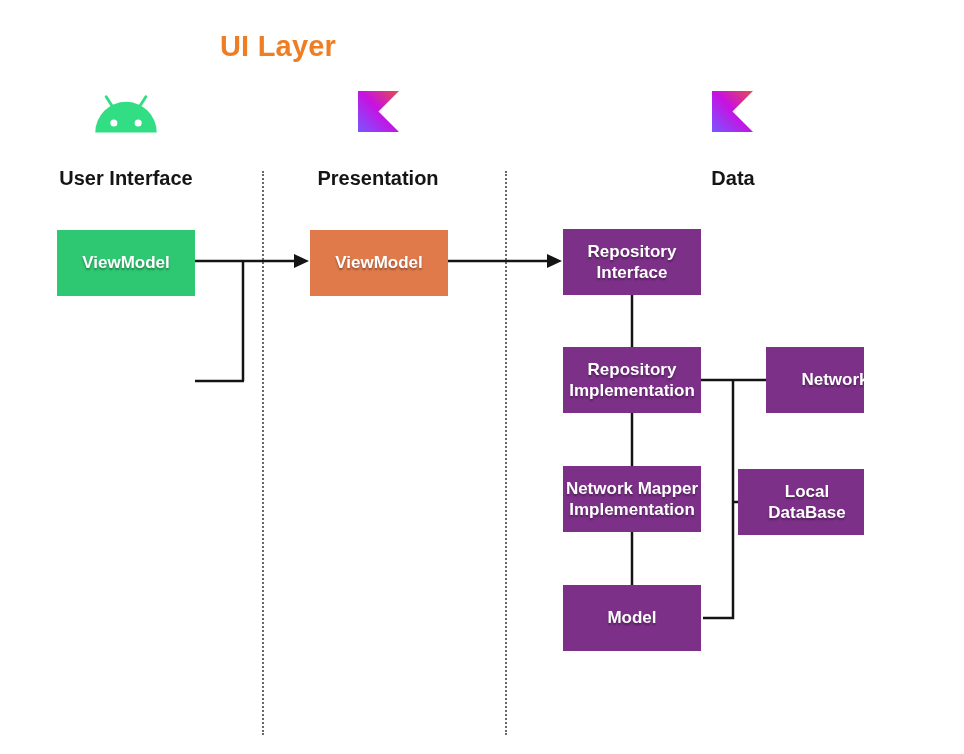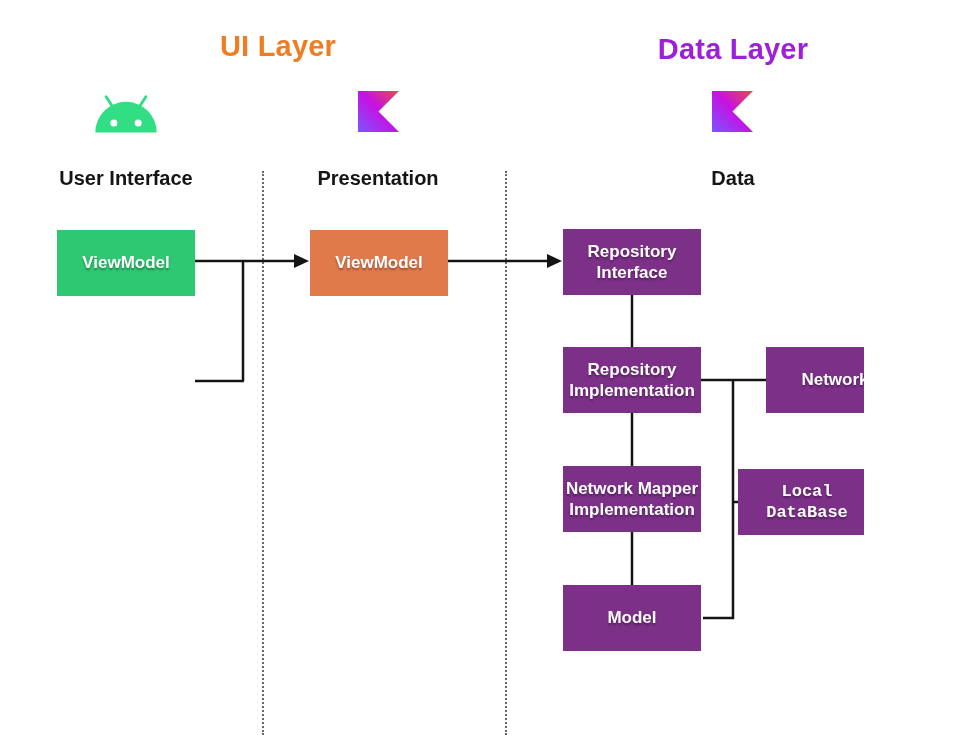--- a/index.html
+++ b/index.html
@@ -38,21 +38,21 @@
     white-space:pre-line;background:var(--purple,#7C3088);
     text-shadow:0 1.5px 2px rgba(0,0,0,0.35);
   }
   .n-activity{left:57px;top:230px;background:var(--green,#2DC871);}
   .n-databinding{left:57px;top:348px;background:var(--green,#2DC871);}
   .n-viewmodel{left:310px;top:230px;background:var(--orange,#E07A4B);}
   .n-repo-interface{left:563px;top:229px;}
   .n-repo-impl{left:563px;top:347px;}
   .n-network{left:766px;top:347px;}
   .n-entity-mapper{left:563px;top:466px;}
-  .n-local-db{left:738px;top:469px;font-family:Liberation Mono, monospace;}
+  .n-local-db{left:738px;top:469px;}
   .n-model{left:563px;top:585px;}
   .connectors{position:absolute;left:0;top:0;width:964px;height:754px;}
 </style>
 </head>
 <body>
 
 <div class="stage">
 
   <svg class="connectors" viewBox="0 0 964 754" xmlns="http://www.w3.org/2000/svg">
     <g stroke="#141414" stroke-width="2.5" fill="none">
@@ -68,21 +68,20 @@
     <g fill="#141414" stroke="none">
       <polygon points="309,261 294,254 294,268"></polygon>
       <polygon points="562,261 547,254 547,268"></polygon>
     </g>
   </svg>
 
   <div class="divider divider-1"></div>
   <div class="divider divider-2"></div>
 
   <div class="layer-title ui-layer-title">UI Layer</div>
-  <div class="layer-title data-layer-title">Data Layer</div>
 
   <svg class="icon android-icon" viewBox="0 0 100 62" xmlns="http://www.w3.org/2000/svg">
     <g stroke="#32DE84" stroke-width="4.5" stroke-linecap="round">
       <line x1="28" y1="18" x2="19" y2="4"></line>
       <line x1="72" y1="18" x2="81" y2="4"></line>
     </g>
     <path d="M2 60 A48 48 0 0 1 98 60 Z" fill="#32DE84"></path>
     <circle cx="31" cy="45" r="5.5" fill="#ffffff"></circle>
     <circle cx="69" cy="45" r="5.5" fill="#ffffff"></circle>
   </svg>

